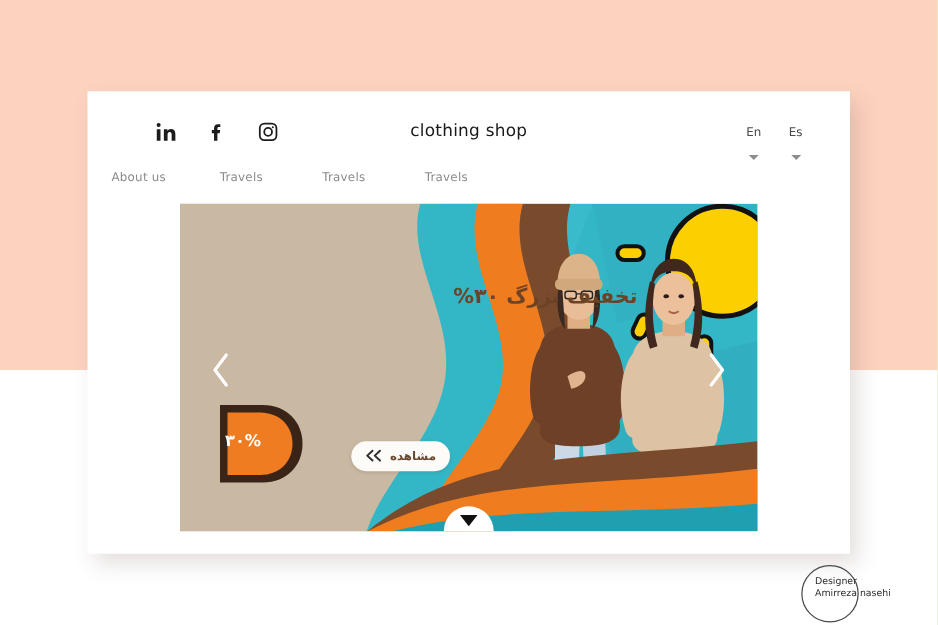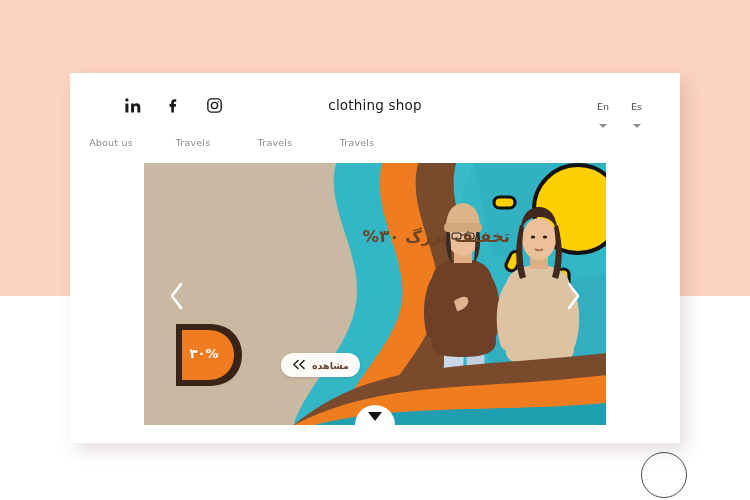--- a/index.html
+++ b/index.html
@@ -98,21 +98,21 @@
     font-family: "DejaVu Sans", "Liberation Sans", sans-serif;
   }
   .hero-copy .l2 { display: block; }
   
   .dbadge {
     position: absolute; left: 28px; top: 157px;
     width: 74px; height: 70px;
   }
   .dbadge .pct {
     position: absolute; left: 8px; top: 26px;
-    width: 48px; text-align: center;
+    width: 48px; text-align: left;
     color: #ffffff; font-weight: bold; font-size: 13px;
     direction: rtl;
   }
   
   .cta {
     position: absolute; left: 137px; top: 190px;
     height: 24px; padding: 12px 11px;
     background: #fdfbf7;
     border-radius: 14px;
     display: flex; align-items: center; gap: 6px;
@@ -370,14 +370,18 @@
         </svg>
       </div>
 
       <div class="scroll-circle">
         <span class="tri-down"></span>
       </div>
     </div>
   </div>
 
   <div class="credit"></div>
+  <div class="credit-text">
+    <div>Designer</div>
+    <div>Amirreza nasehi</div>
+  </div>
 
 </div>
 
 </body></html>

